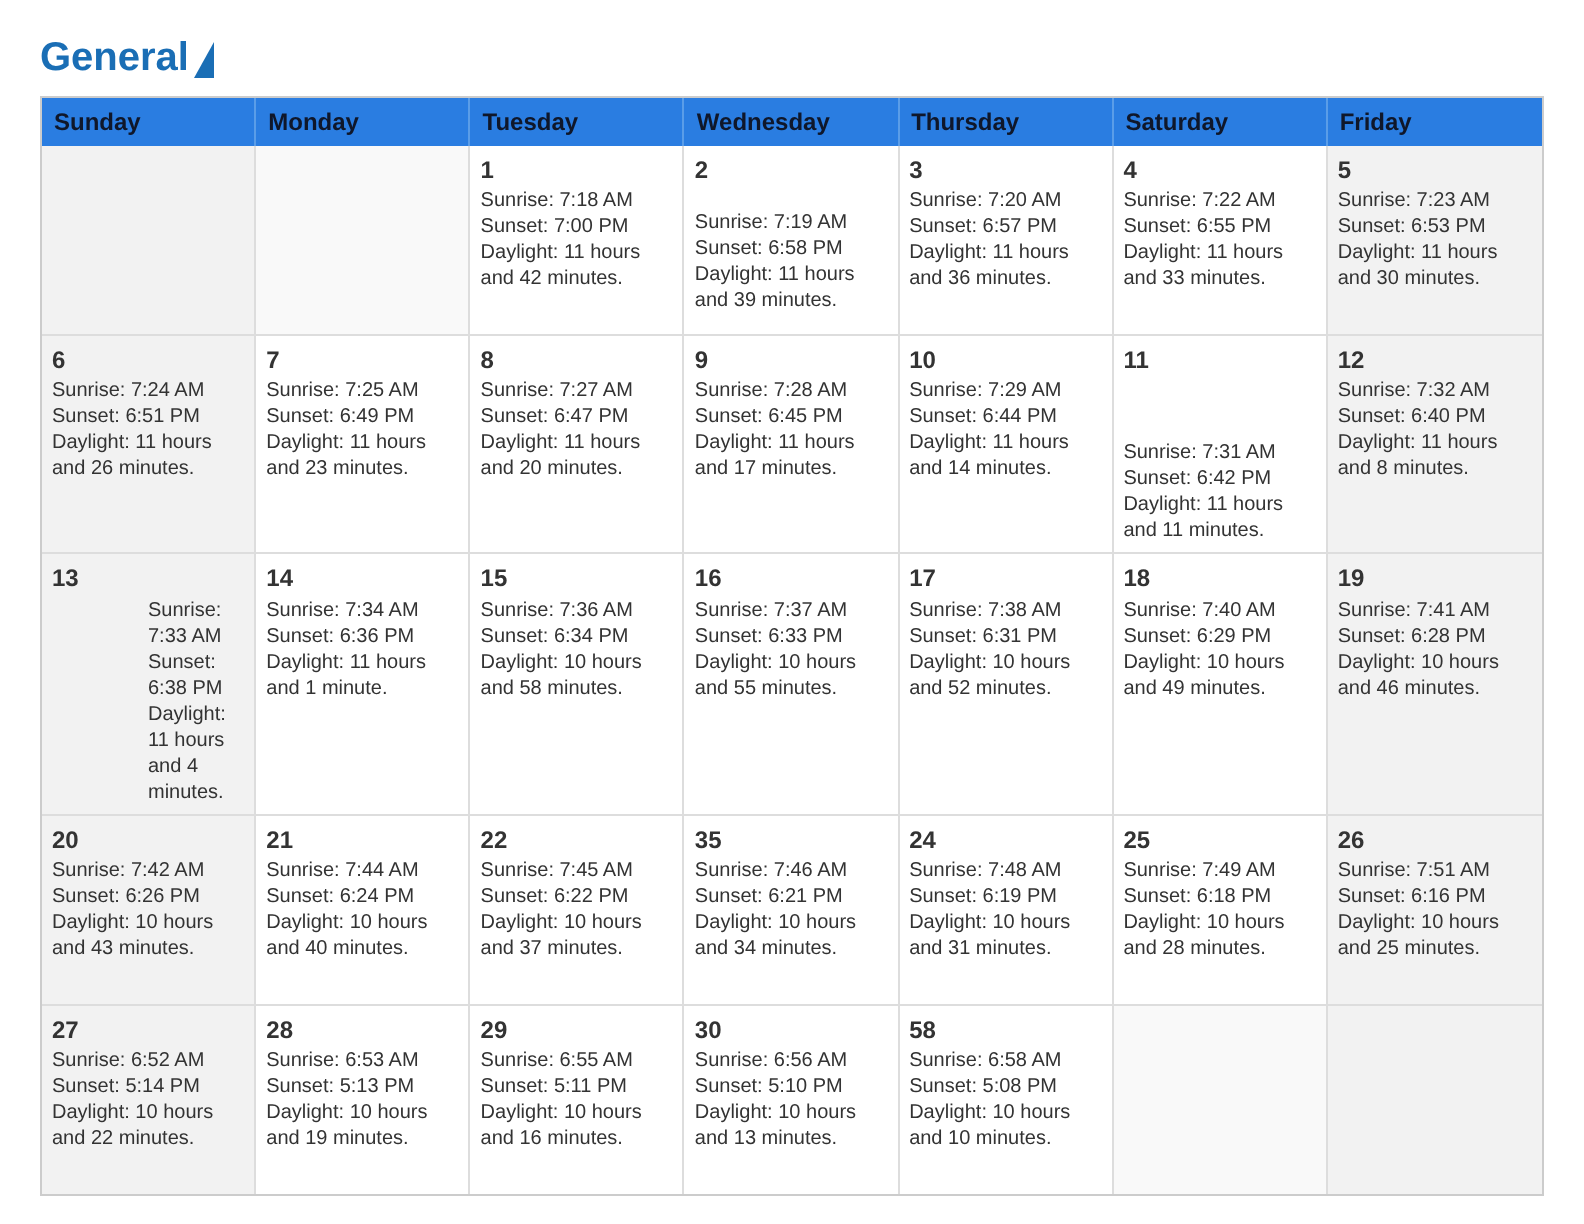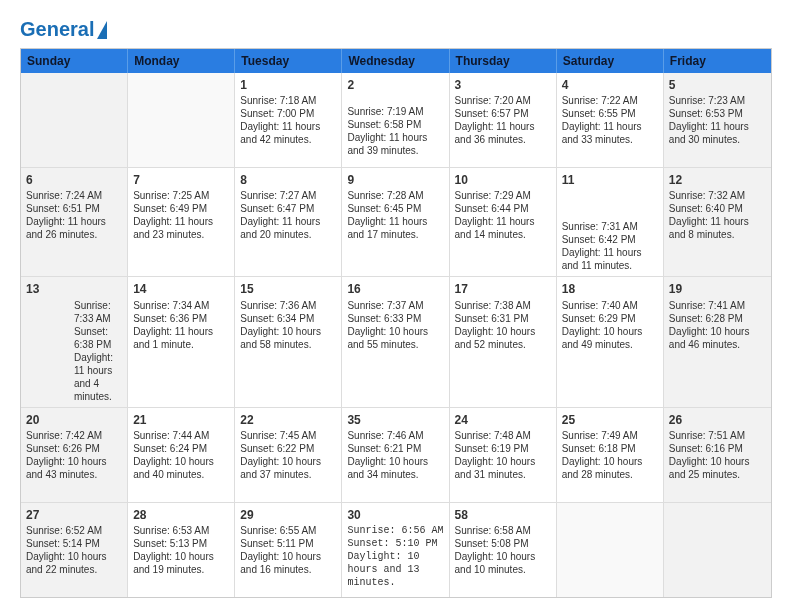--- a/index.html
+++ b/index.html
@@ -319,21 +319,21 @@
 Daylight: 10 hours and 19 minutes.</div>
           </div>
           <div class="cal-cell">
             <span class="day-num">29</span>
             <div class="cell-text" style="white-space: pre-line;">Sunrise: 6:55 AM
 Sunset: 5:11 PM
 Daylight: 10 hours and 16 minutes.</div>
           </div>
           <div class="cal-cell">
             <span class="day-num">30</span>
-            <div class="cell-text" style="white-space: pre-line; font-family: Liberation Mono, monospace;">Sunrise: 6:56 AM
+            <div class="cell-text" style="white-space: pre-line;">Sunrise: 6:56 AM
 Sunset: 5:10 PM
 Daylight: 10 hours and 13 minutes.</div>
           </div>
           <div class="cal-cell">
             <span class="day-num">58</span>
             <div class="cell-text" style="white-space: pre-line;">Sunrise: 6:58 AM
 Sunset: 5:08 PM
 Daylight: 10 hours and 10 minutes.</div>
           </div>
           <div class="cal-cell empty"></div>

